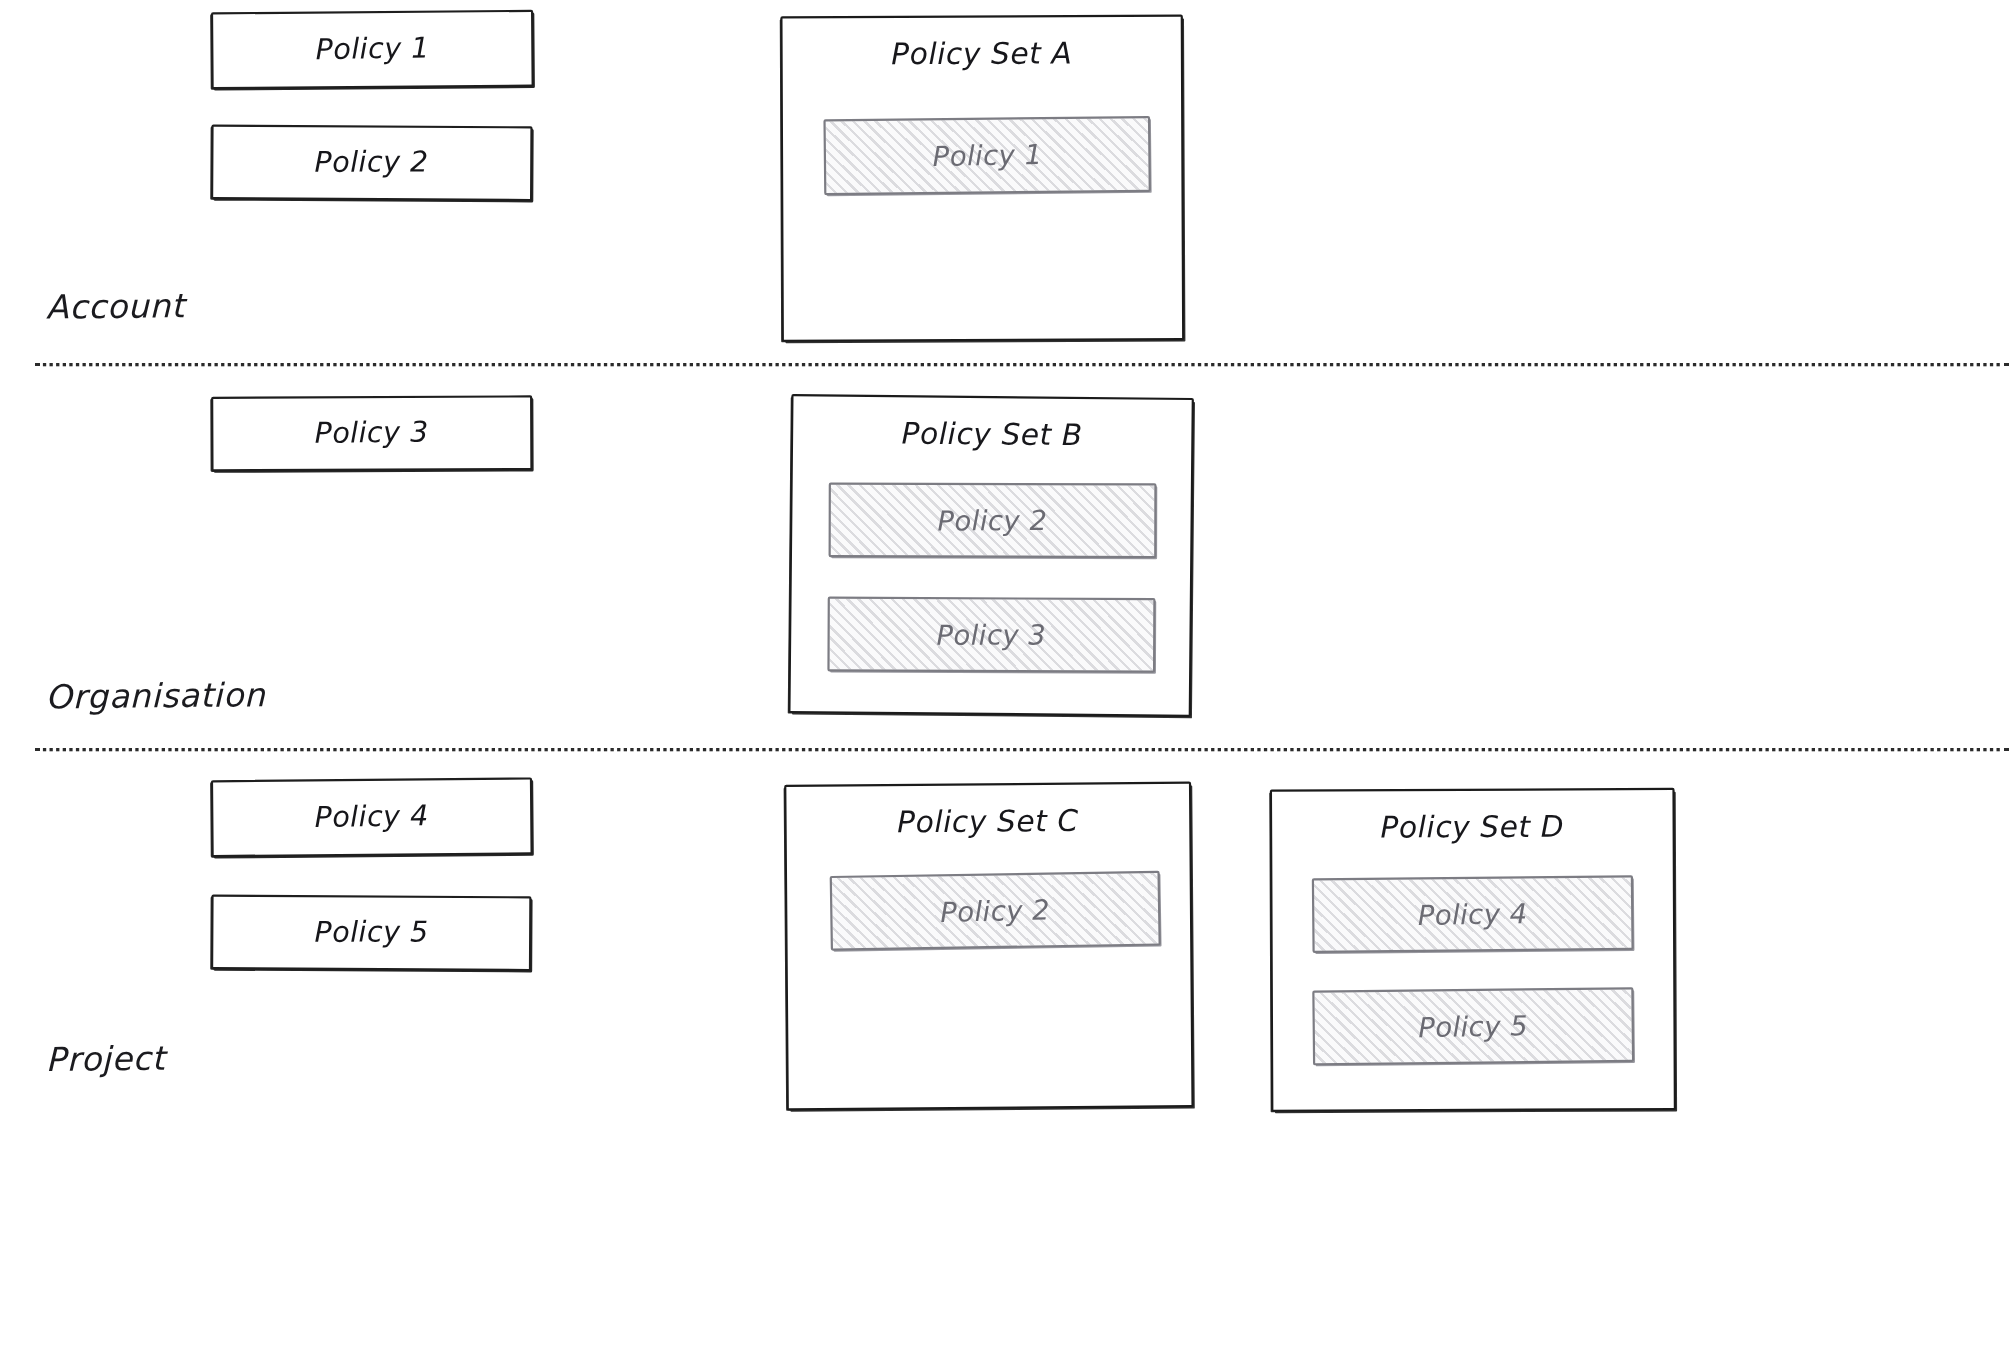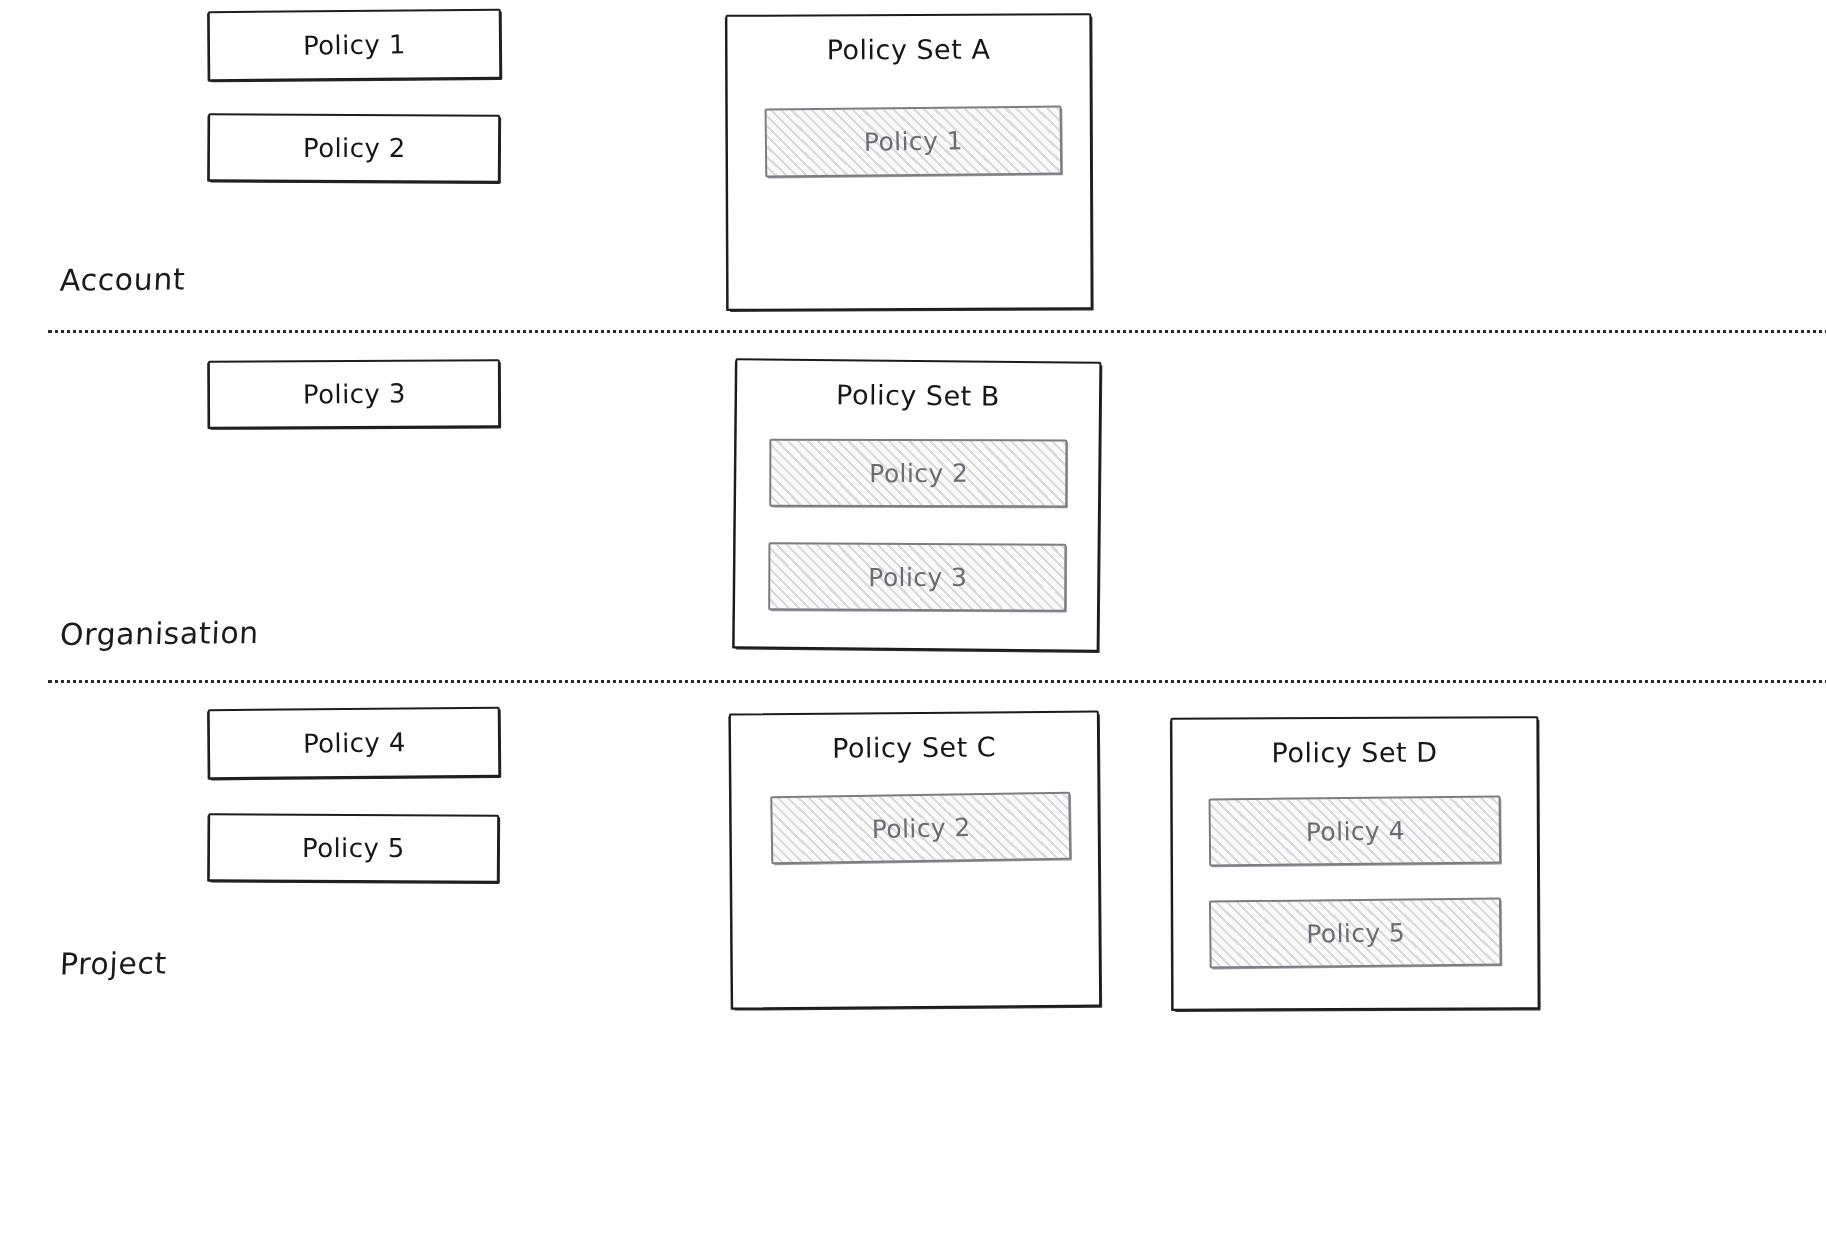--- a/index.html
+++ b/index.html
@@ -10,23 +10,24 @@
   body {
     width: 1826px;
     height: 1238px;
     position: relative;
     overflow: hidden;
     font-family: "DejaVu Sans", sans-serif;
   }
 
   #stage {
     position: absolute;
-    left: 16px; top: 0;
+    left: 0; top: 0;
     width: 1562px;
     height: 1238px;
+    font-style: italic;
   }
 
   
   .band-label {
     position: absolute;
     font-family: "DejaVu Sans", sans-serif;
     font-size: 30px;
     color: #1b1b1f;
     letter-spacing: 0.6px;
     white-space: nowrap;

